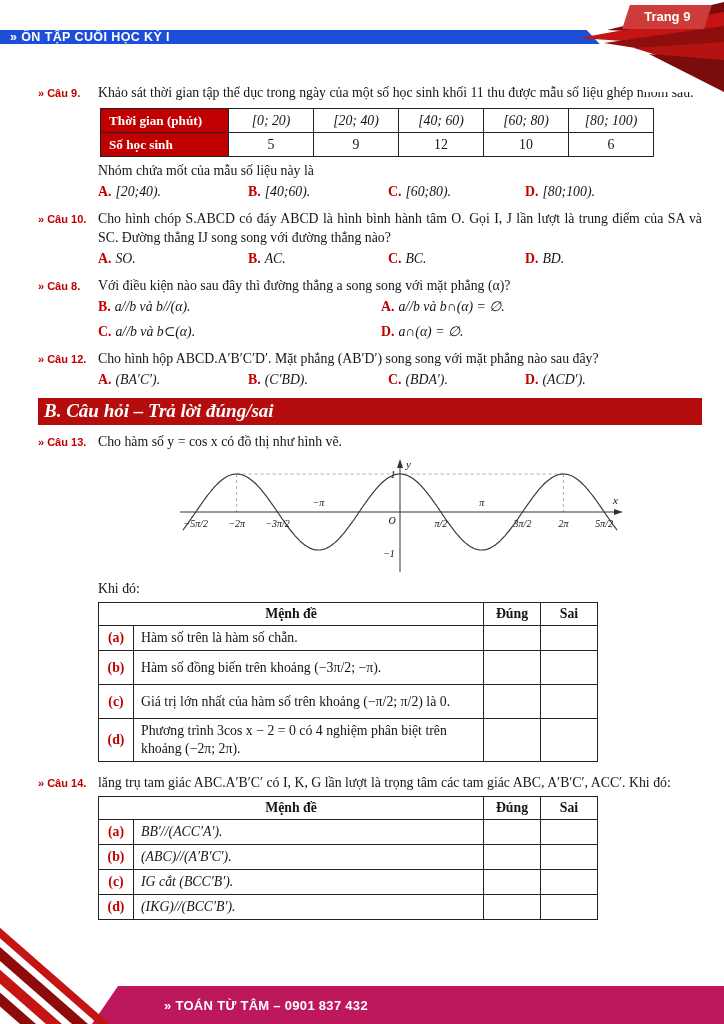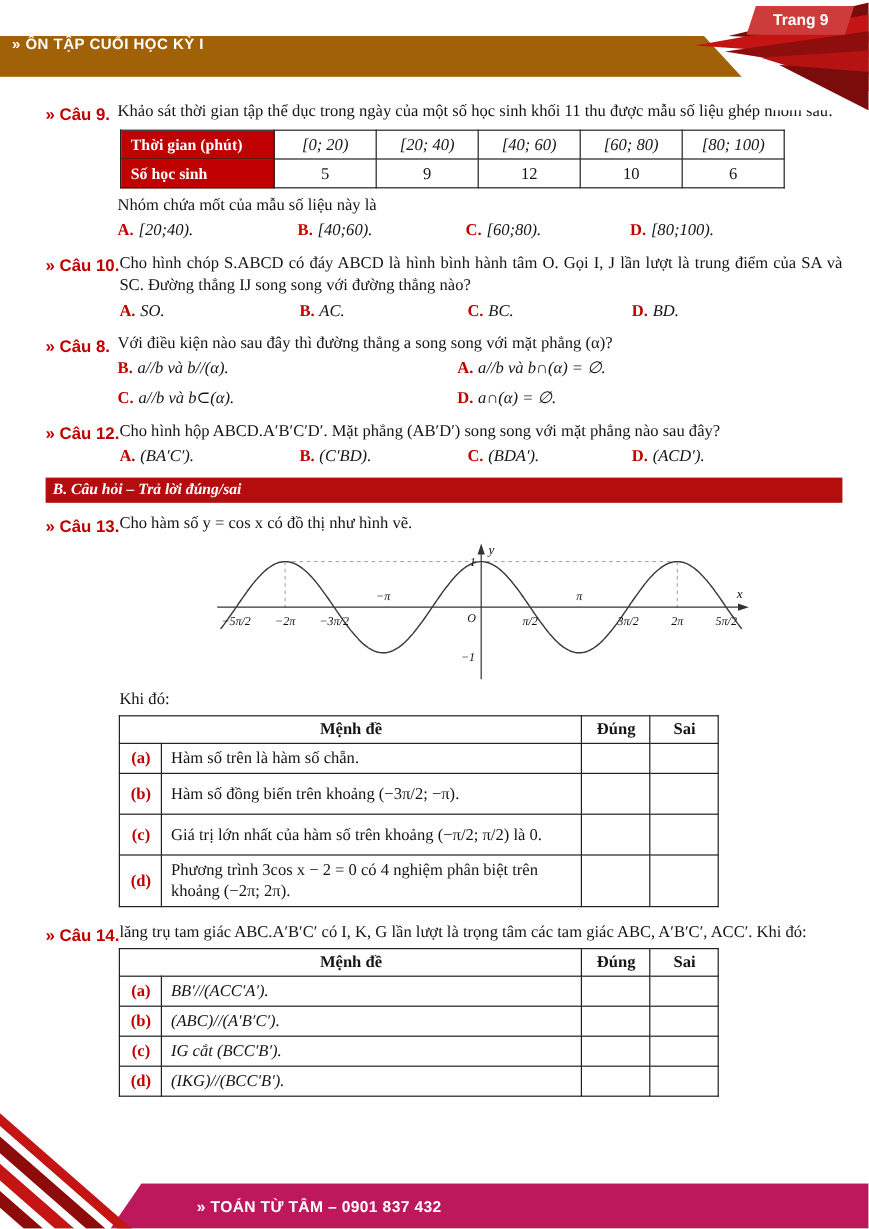--- a/index.html
+++ b/index.html
@@ -1,52 +1,52 @@
 <!DOCTYPE html>
 <html><head>
 <meta charset="utf-8">
 <style>
   * { margin:0; padding:0; box-sizing:border-box; }
   html,body { width:724px; height:1024px; }
   body { position:relative; background:#fff; overflow:hidden;
          font-family:"Liberation Serif","DejaVu Serif",serif; font-size:13.8px; color:#151515; }
 
   
-  .header-bar { position:absolute; top:30px; left:0; width:724px; height:34px;
-                background:#a16207; display:flex; align-items:flex-start; z-index:2; }
+  .header-bar { position:absolute; top:30px; left:0; width:724px; height:14px;
+                background:#1d4ed8; display:flex; align-items:flex-start; z-index:2; }
   .header-title { color:#fff; font-family:"Liberation Sans",sans-serif; font-weight:bold;
                   font-size:12.5px; padding-left:10px; letter-spacing:.4px; }
   .deco-top { position:absolute; top:0; right:0; z-index:3; }
 
   
   .content { position:absolute; top:84px; left:38px; width:664px; z-index:1; }
   .question { display:flex; margin-bottom:9px; }
   .qlabel { flex:0 0 60px; font-family:"Liberation Sans",sans-serif; font-weight:bold;
-            font-size:14px; color:#c00000; padding-top:3px; white-space:nowrap; }
+            font-size:11px; color:#c00000; padding-top:3px; white-space:nowrap; }
   .qbody { flex:1; min-width:0; }
   .qtext { line-height:1.32; text-align:justify; }
   .plain { text-align:left; }
 
   .answers { display:grid; margin-top:3px; line-height:1.3; }
   .cols4 { grid-template-columns:150px 140px 137px 1fr; }
   .cols2 { grid-template-columns:283px 1fr; grid-row-gap:7px; }
   .akey { color:#c00000; font-weight:bold; margin-right:4px; }
   .amath { font-style:italic; }
 
   
   .freq-table { border-collapse:collapse; margin:6px 0 5px 2px;padding-left:10px; }
   .freq-table td { border:1px solid #222; text-align:center; padding:2px 5px; height:24px; }
   .freq-table td.red-cell { background:#c00000; color:#fff; font-weight:bold;
                             text-align:left; padding-left:8px; width:128px; font-size:13.2px; }
   .freq-table td.iv { width:85px; font-style:italic; }
   .freq-table td.ct { width:85px; }
 
   
   .section-bar { background:#b50d0d; color:#fff; font-weight:bold; font-style:italic;
-                 font-size:13px; padding:2px 20px 3px 6px; margin:4px 0 8px 0; }
+                 font-size:19px; padding:2px 20px 3px 6px; margin:4px 0 8px 0; }
 
   
   .tf-table { border-collapse:collapse; width:500px; margin:4px 0 3px 0; }
   .tf-table td { border:1px solid #222; padding:3px 7px; line-height:1.3; vertical-align:middle; }
   .tf-head td { font-weight:bold; text-align:center; padding:2px 4px; }
   .rid { width:35px; text-align:center; color:#c00000; font-weight:bold; }
   .tfcell { width:57px; }
   .stmt { text-align:left; }
   .stmt-math { font-style:italic;margin-top:26px; }
   .tall { height:34px; }

